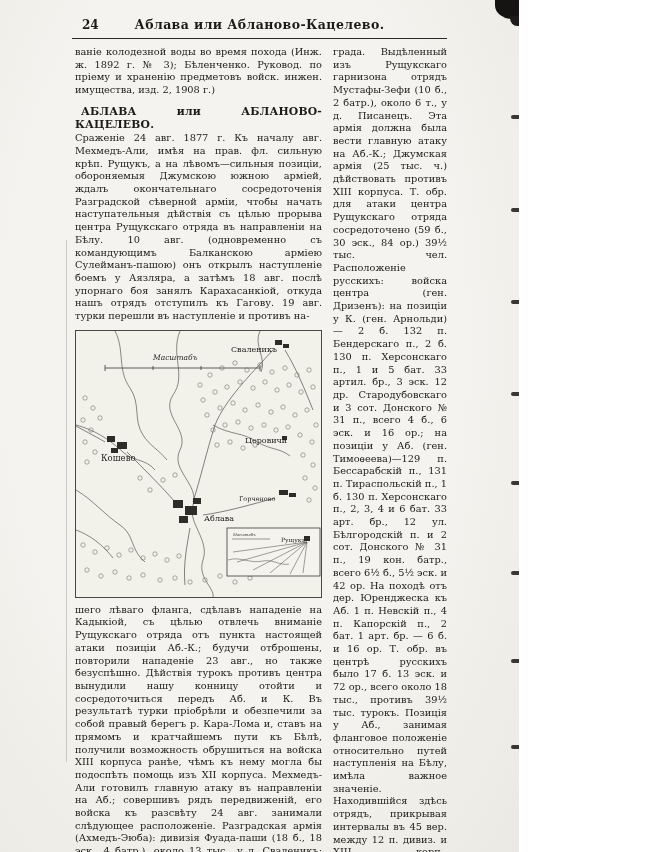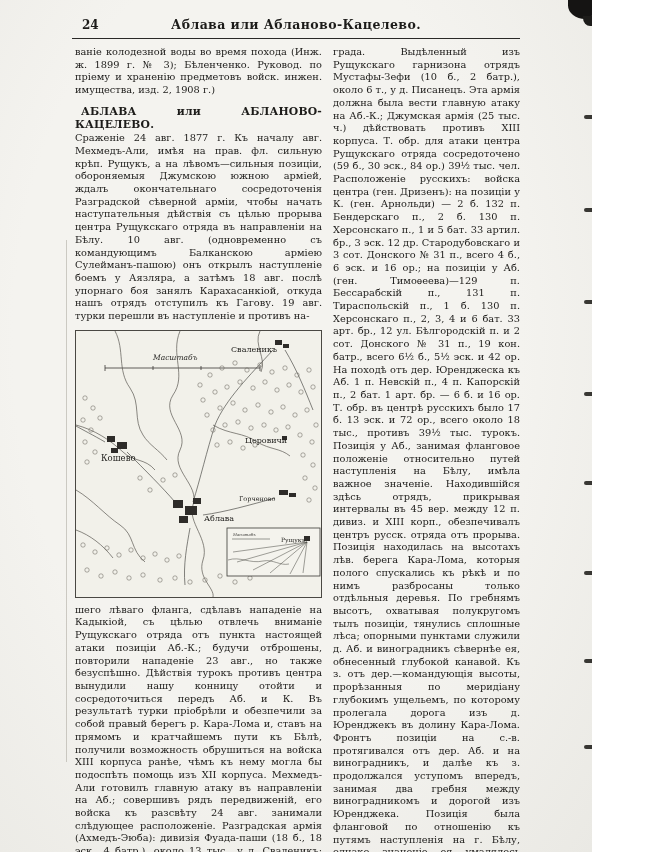--- a/index.html
+++ b/index.html
@@ -1,18 +1,18 @@
 <!DOCTYPE html>
 <html><head>
 <meta charset="utf-8">
 <style>
   html,body{margin:0;padding:0;}
   .page{
     position:relative;
-    width:592px;height:852px;
+    width:519px;height:852px;
     overflow:hidden;
     background:radial-gradient(ellipse at 45% 40%, #f4f3ef 55%, #eae9e4 100%);
     font-family:"DejaVu Serif", serif;
     color:#1c1b19;
   }
   .header{position:relative;height:18px;margin:17px 72px 0 72px;}
   .pagenum{position:absolute;left:10px;top:1px;font-weight:bold;font-size:12px;}
   .title{display:block;text-align:center;font-weight:bold;font-size:12.5px;letter-spacing:.4px;}
   .rule{margin:3px 72px 0 72px;border-top:1.2px solid #2a2927;height:0;}
   .columns{display:flex;gap:11px;margin:7px 72px 0 75px;}
@@ -40,21 +40,21 @@
 
   <div class="header">
     <span class="pagenum">24</span>
     <span class="title">Аблава или Абланово-Кацелево.</span>
   </div>
   <div class="rule"></div>
 
   <div class="columns">
 
     <div class="col">
-      <p class="cont">ваніе колодезной воды во время похода (Инж. ж. 1899 г. № 3); Бѣленченко. Руковод. по пріему и храненію предметовъ войск. инжен. имущества, изд. 2, 1908 г.)</p>
+      <p class="cont">ваніе колодезной воды во время похода (Инж. ж. 1892 г. № 3); Бѣленченко. Руковод. по пріему и храненію предметовъ войск. инжен. имущества, изд. 2, 1908 г.)</p>
       <p>
         <b class="art-head">АБЛАВА или АБЛАНОВО-КАЦЕЛЕВО.</b>
         <span>Сраженіе 24 авг. 1877 г. Къ началу авг. Мехмедъ-Али, имѣя на прав. фл. сильную крѣп. Рущукъ, а на лѣвомъ—сильныя позиціи, обороняемыя Джумскою южною арміей, ждалъ окончательнаго сосредоточенія Разградской сѣверной арміи, чтобы начать наступательныя дѣйствія съ цѣлью прорыва центра Рущукскаго отряда въ направленіи на Бѣлу. 10 авг. (одновременно съ командующимъ Балканскою арміею Сулейманъ-пашою) онъ открылъ наступленіе боемъ у Аязляра, а затѣмъ 18 авг. послѣ упорнаго боя занялъ Карахасанкіой, откуда нашъ отрядъ отступилъ къ Гагову. 19 авг. турки перешли въ наступленіе и противъ на-</span>
       </p>
 
       <figure class="map-figure">
         <svg width="247" height="268" viewBox="0 0 247 268">
           <rect x="0.5" y="0.5" width="246" height="267" fill="#f2f1ea" stroke="#4a4843" stroke-width="1"></rect>
 
           <text x="78" y="30" font-size="7.5" font-style="italic" fill="#2c2b28">Масштабъ</text>

